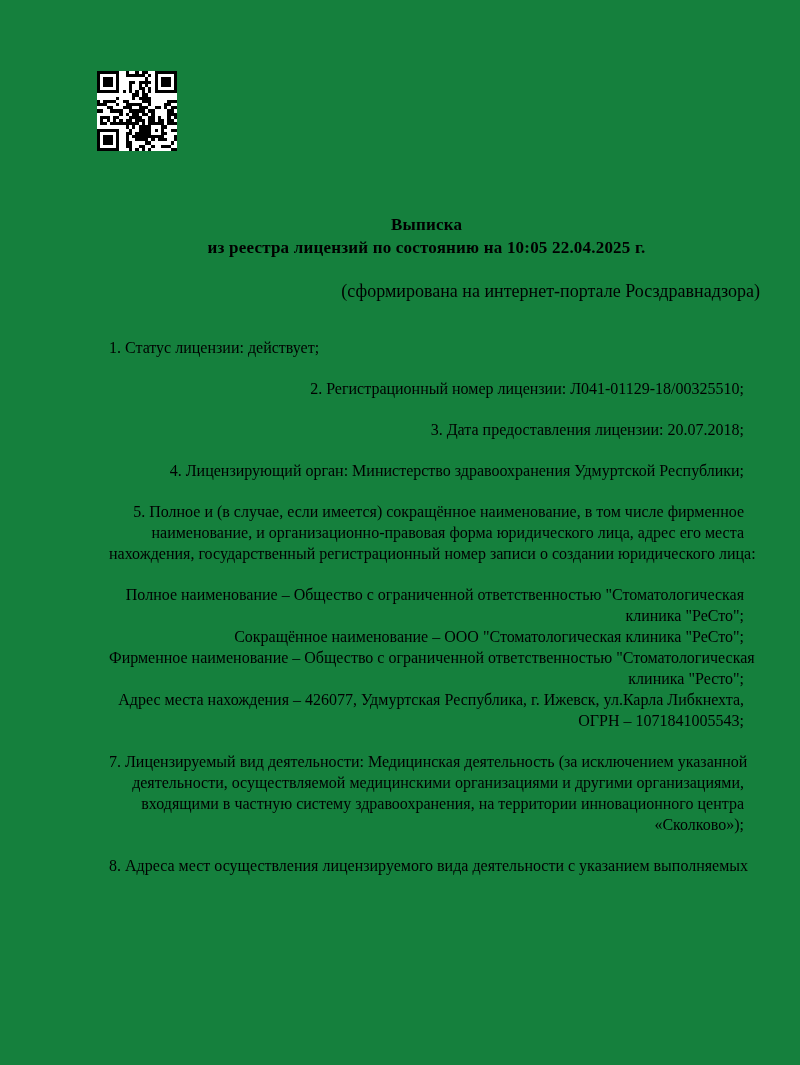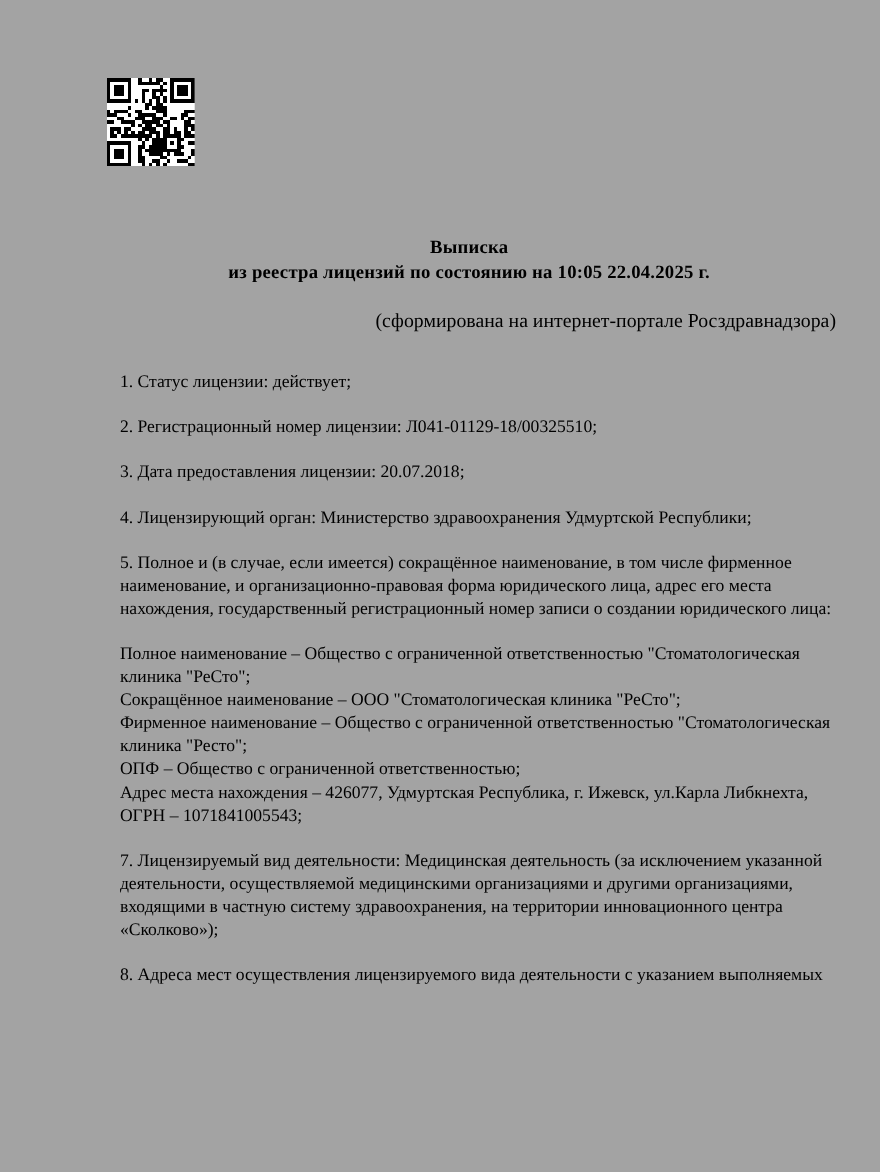--- a/index.html
+++ b/index.html
@@ -4,21 +4,21 @@
 <style>
   html, body {
     margin: 0;
     padding: 0;
     background: #ffffff;
   }
   .page {
     position: relative;
     width: 800px;
     height: 1065px;
-    background: #a3a3a3;
+    background: #15803d;
     box-sizing: border-box;
     padding: 71px 40px 0 93px;
     font-family: "Liberation Serif", "DejaVu Serif", serif;
     color: #000000;
     overflow: hidden;
   }
   .qr {
     display: block;
     width: 80px;
     height: 80px;
@@ -37,21 +37,21 @@
     text-align: right;
     font-size: 18px;
     line-height: 16px;
   }
   .body {
     margin-top: 38px;
     font-size: 16px;
     line-height: 21px;
   }
   .para { margin: 16px; }
-  .para + .para { margin-top: 20px; }
+  .para + .para { margin-top: 20px; text-align: right; }
   .line { white-space: nowrap; }
 </style>
 </head>
 <body>
 
 <div class="page">
   <svg id="qr" class="qr" viewBox="0 0 25 25" shape-rendering="crispEdges">
       <rect width="25" height="25" fill="#ffffff"></rect>
       <rect x="0" y="0" width="1" height="1" fill="#000000"></rect>
       <rect x="1" y="0" width="1" height="1" fill="#000000"></rect>
@@ -397,21 +397,20 @@
         <div class="line">5. Полное и (в случае, если имеется) сокращённое наименование, в том числе фирменное</div>
         <div class="line">наименование, и организационно-правовая форма юридического лица, адрес его места</div>
         <div class="line">нахождения, государственный регистрационный номер записи о создании юридического лица:</div>
       </div>
       <div class="para">
         <div class="line">Полное наименование – Общество с ограниченной ответственностью "Стоматологическая</div>
         <div class="line">клиника "РеСто";</div>
         <div class="line">Сокращённое наименование – ООО "Стоматологическая клиника "РеСто";</div>
         <div class="line">Фирменное наименование – Общество с ограниченной ответственностью "Стоматологическая</div>
         <div class="line">клиника "Ресто";</div>
-        <div class="line">ОПФ – Общество с ограниченной ответственностью;</div>
         <div class="line">Адрес места нахождения – 426077, Удмуртская Республика, г. Ижевск, ул.Карла Либкнехта,</div>
         <div class="line">ОГРН – 1071841005543;</div>
       </div>
       <div class="para">
         <div class="line">7. Лицензируемый вид деятельности: Медицинская деятельность (за исключением указанной</div>
         <div class="line">деятельности, осуществляемой медицинскими организациями и другими организациями,</div>
         <div class="line">входящими в частную систему здравоохранения, на территории инновационного центра</div>
         <div class="line">«Сколково»);</div>
       </div>
       <div class="para">

